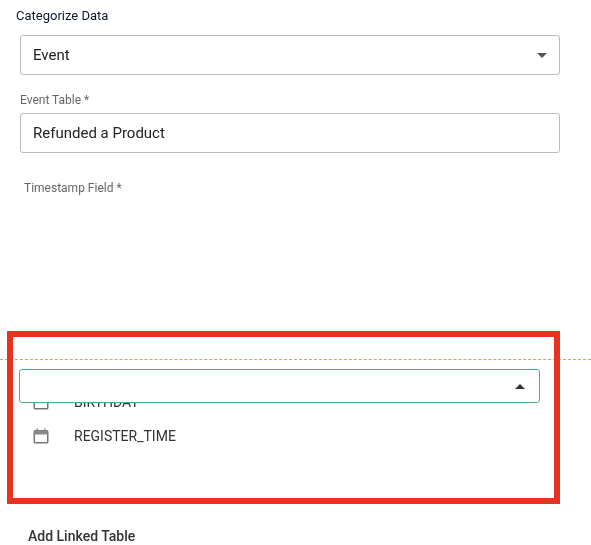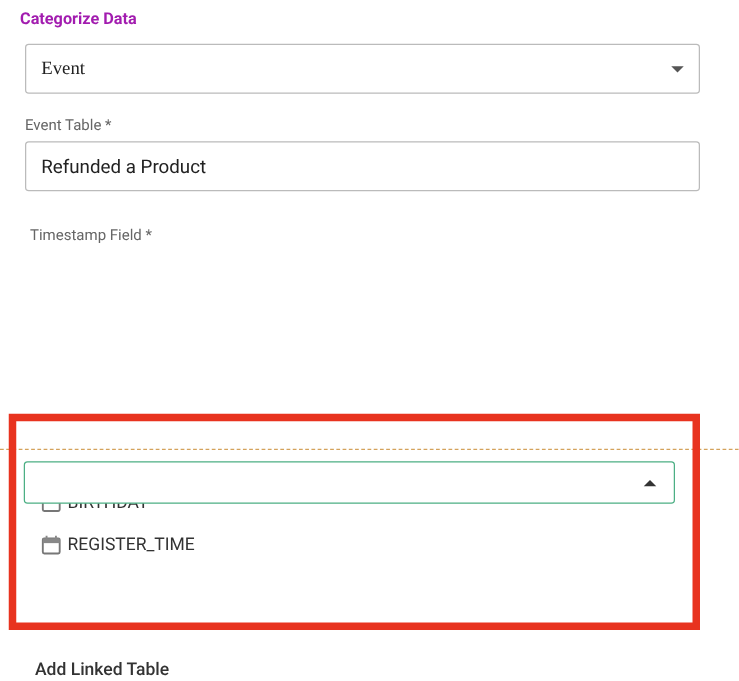--- a/index.html
+++ b/index.html
@@ -11,22 +11,22 @@
       font-family: -apple-system, BlinkMacSystemFont, "Segoe UI", Roboto, Helvetica, Arial, sans-serif;
       background: #fff;
       width: 591px;
       height: 545px;
       position: relative;
       padding: 8px 16px;
       color: #333;
     }
     .section-title {
       font-size: 13px;
-      font-weight: 700;
-      color: #a21caf;
+      font-weight: 400;
+      color: #0f172a;
       margin-bottom: 12px;
     }
     .field-group {
       margin-bottom: 18px;
       padding-left: 4px;
     }
     .field-label {
       font-size: 12px;
       color: #666;
       margin-bottom: 6px;
@@ -38,21 +38,20 @@
       border: 1px solid #bbb;
       border-radius: 3px;
       display: flex;
       align-items: center;
       justify-content: space-between;
       padding: 0 12px;
       font-size: 15px;
       color: #222;
       cursor: pointer;
       background: #fff;
-      font-family: Liberation Serif, serif;
     }
     .text-input {
       width: 540px;
       height: 40px;
       border: 1px solid #bbb;
       border-radius: 3px;
       padding: 0 12px;
       font-size: 15px;
       color: #222;
       font-family: inherit;
@@ -130,21 +129,21 @@
       padding: 4px 0;
       padding-top: 18px;
     }
     .dropdown-option {
       display: flex;
       align-items: center;
       padding: 8px 16px;
       font-size: 14px;
       color: #333;
       cursor: pointer;
-      gap: 4px;
+      gap: 24px;
     }
     .calendar-icon {
       width: 18px;
       height: 18px;
       flex-shrink: 0;
     }
     .add-linked {
       position: absolute;
       left: 28px;
       top: 528px;

